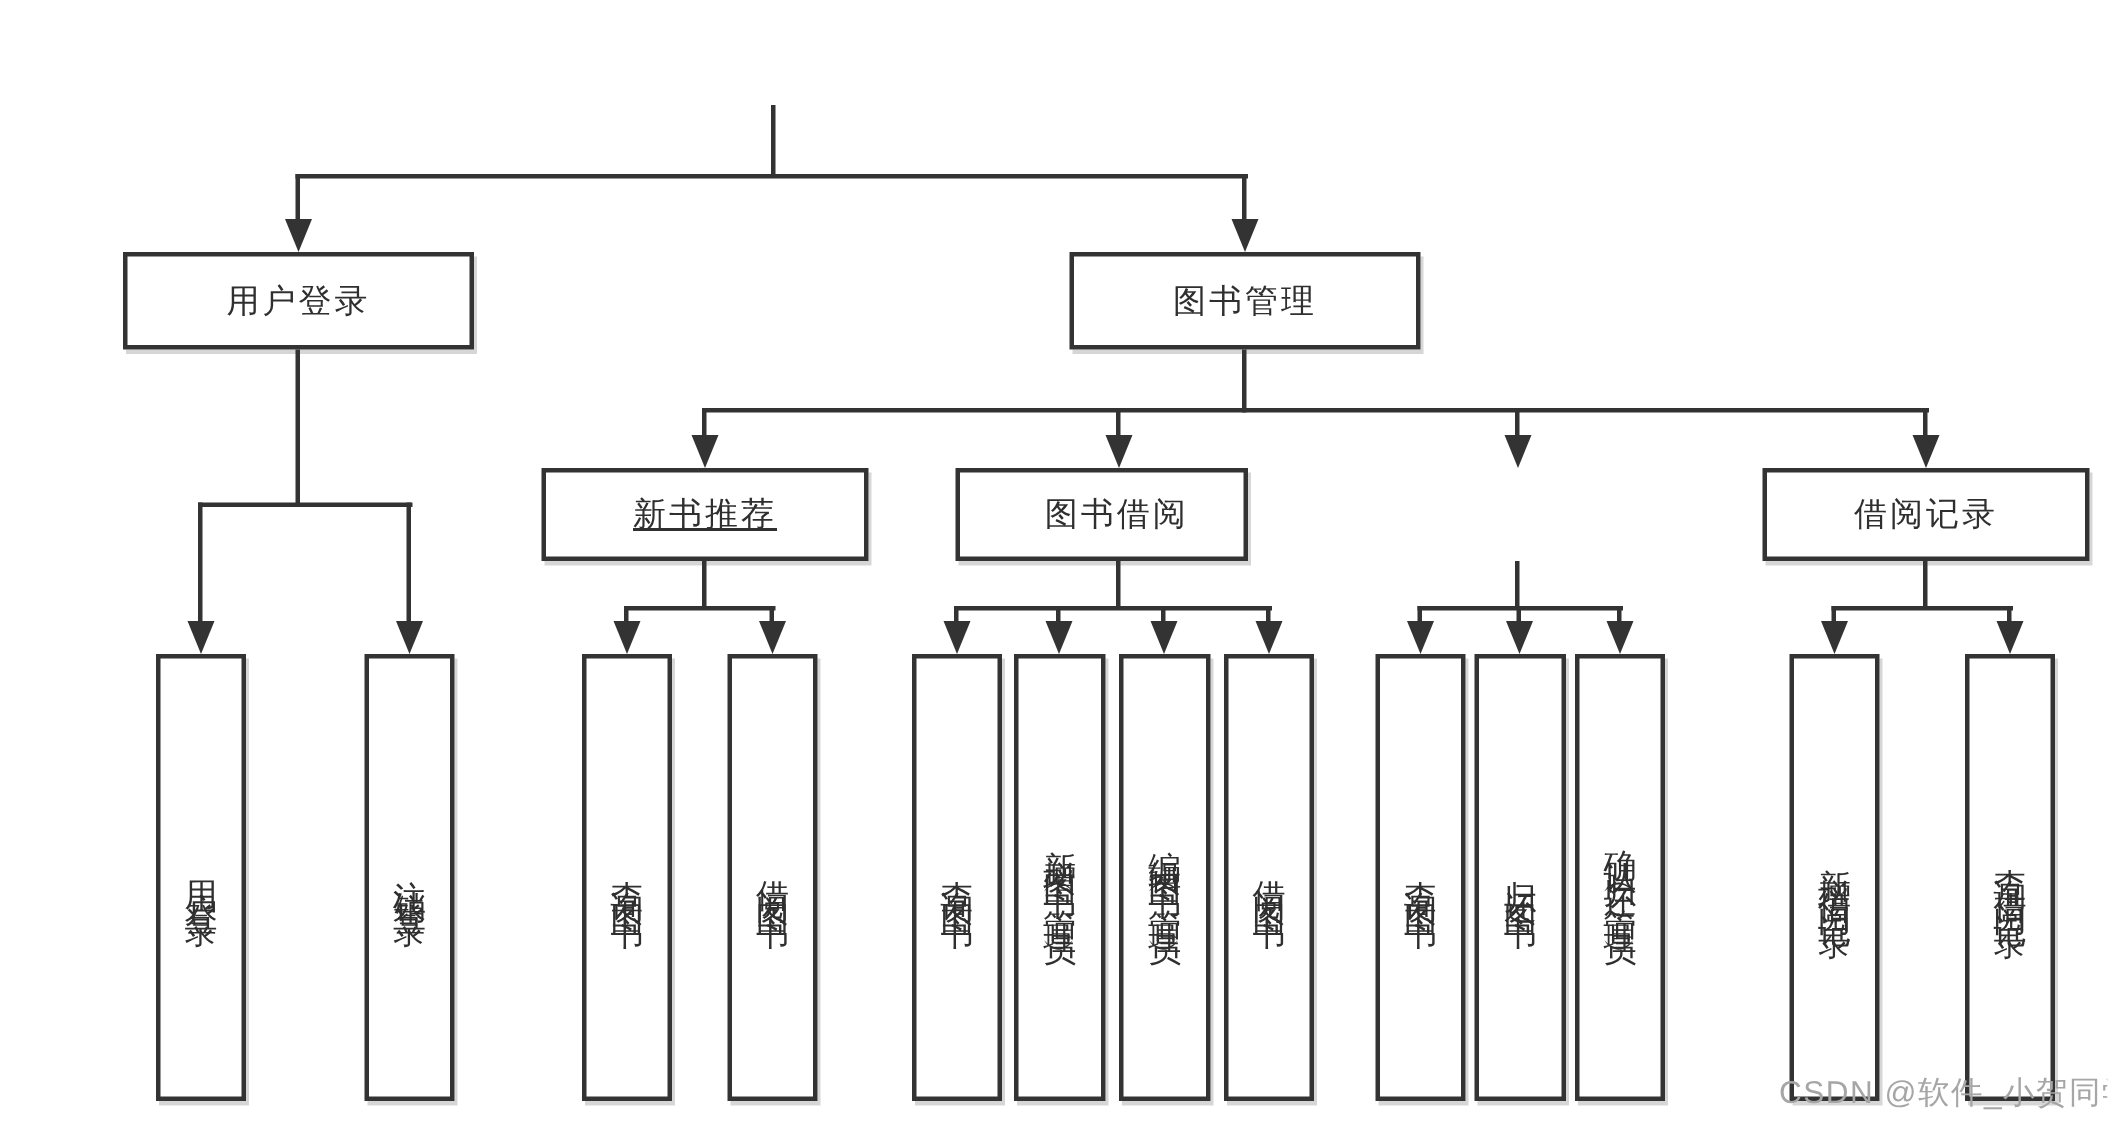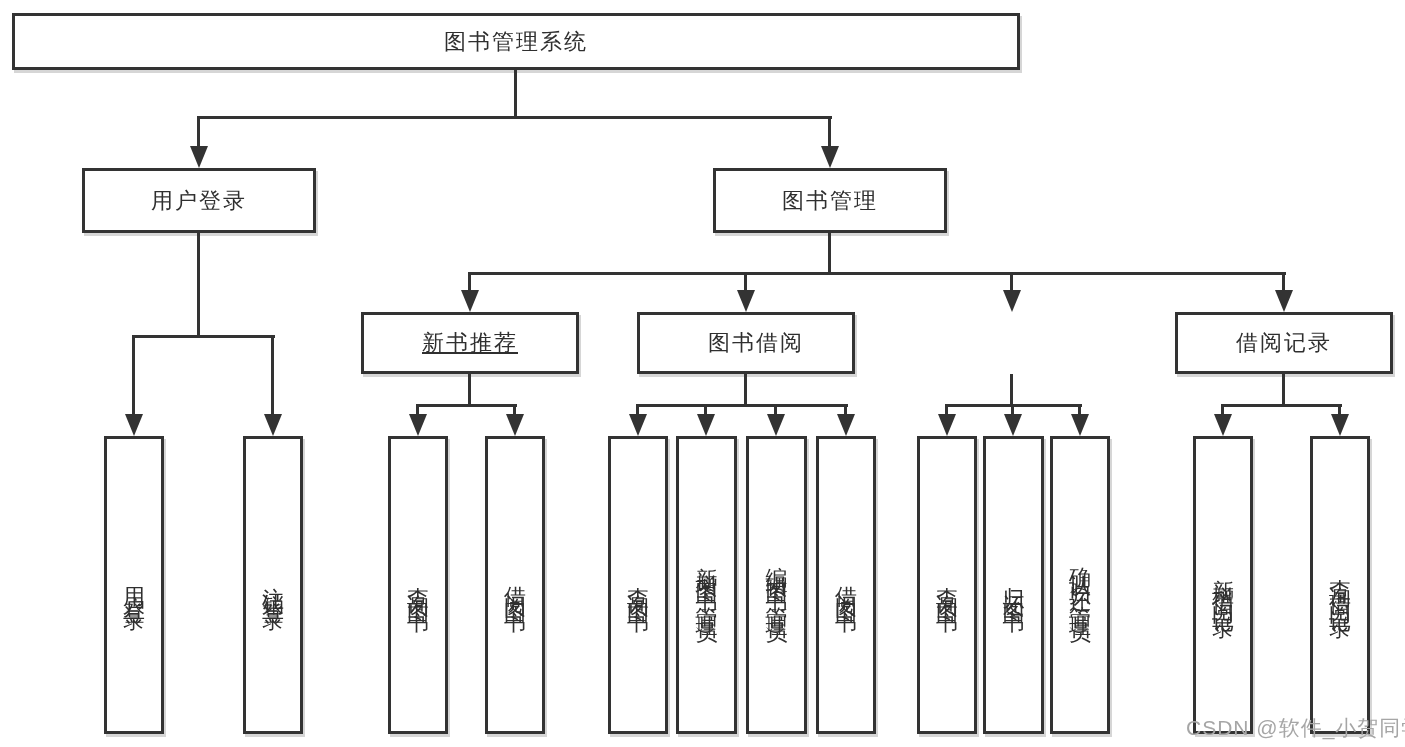--- a/index.html
+++ b/index.html
@@ -41,21 +41,20 @@
     position:absolute; left:1186px; top:714px;
     font-size:21px; letter-spacing:1px;
     color:var(--watermark,#a6a6a6); z-index:5; white-space:nowrap;
   }
 </style>
 </head>
 <body>
 
 <div class="canvas">
 
-  <div class="node" style="left:12px; top:13px; width:1008px; height:57px;">图书管理系统</div>
 
   <div class="v" style="left:514px; top:70px; height:48px;"></div>
   <div class="h" style="left:197px; top:116px; width:635px;"></div>
   <div class="v" style="left:197px; top:116px; height:32px;"></div>
   <div class="arrow" style="left:190px; top:146px;"></div>
   <div class="v" style="left:828px; top:116px; height:32px;"></div>
   <div class="arrow" style="left:821px; top:146px;"></div>
 
   <div class="node" style="left:82px; top:168px; width:234px; height:65px;">用户登录</div>
   <div class="node" style="left:713px; top:168px; width:234px; height:65px;">图书管理</div>
@@ -72,21 +71,21 @@
   <div class="v" style="left:468px; top:272px; height:20px;"></div>
   <div class="arrow" style="left:461px; top:290px;"></div>
   <div class="v" style="left:744px; top:272px; height:20px;"></div>
   <div class="arrow" style="left:737px; top:290px;"></div>
   <div class="v" style="left:1010px; top:272px; height:20px;"></div>
   <div class="arrow" style="left:1003px; top:290px;"></div>
   <div class="v" style="left:1282px; top:272px; height:20px;"></div>
   <div class="arrow" style="left:1275px; top:290px;"></div>
 
   <div class="node" style="left:361px; top:312px; width:218px; height:62px;text-decoration:underline;">新书推荐</div>
-  <div class="node" style="left:637px; top:312px; width:218px; height:62px;padding-left:20px;">图书借阅</div>
+  <div class="node" style="left:637px; top:312px; width:195px; height:62px;padding-left:20px;">图书借阅</div>
   <div class="node" style="left:1175px; top:312px; width:218px; height:62px;">借阅记录</div>
 
   <div class="v" style="left:468px; top:374px; height:32px;"></div>
   <div class="h" style="left:416px; top:404px; width:101px;"></div>
   <div class="v" style="left:416px; top:404px; height:12px;"></div>
   <div class="arrow" style="left:409px; top:414px;"></div>
   <div class="v" style="left:513px; top:404px; height:12px;"></div>
   <div class="arrow" style="left:506px; top:414px;"></div>
 
   <div class="v" style="left:744px; top:374px; height:32px;"></div>

